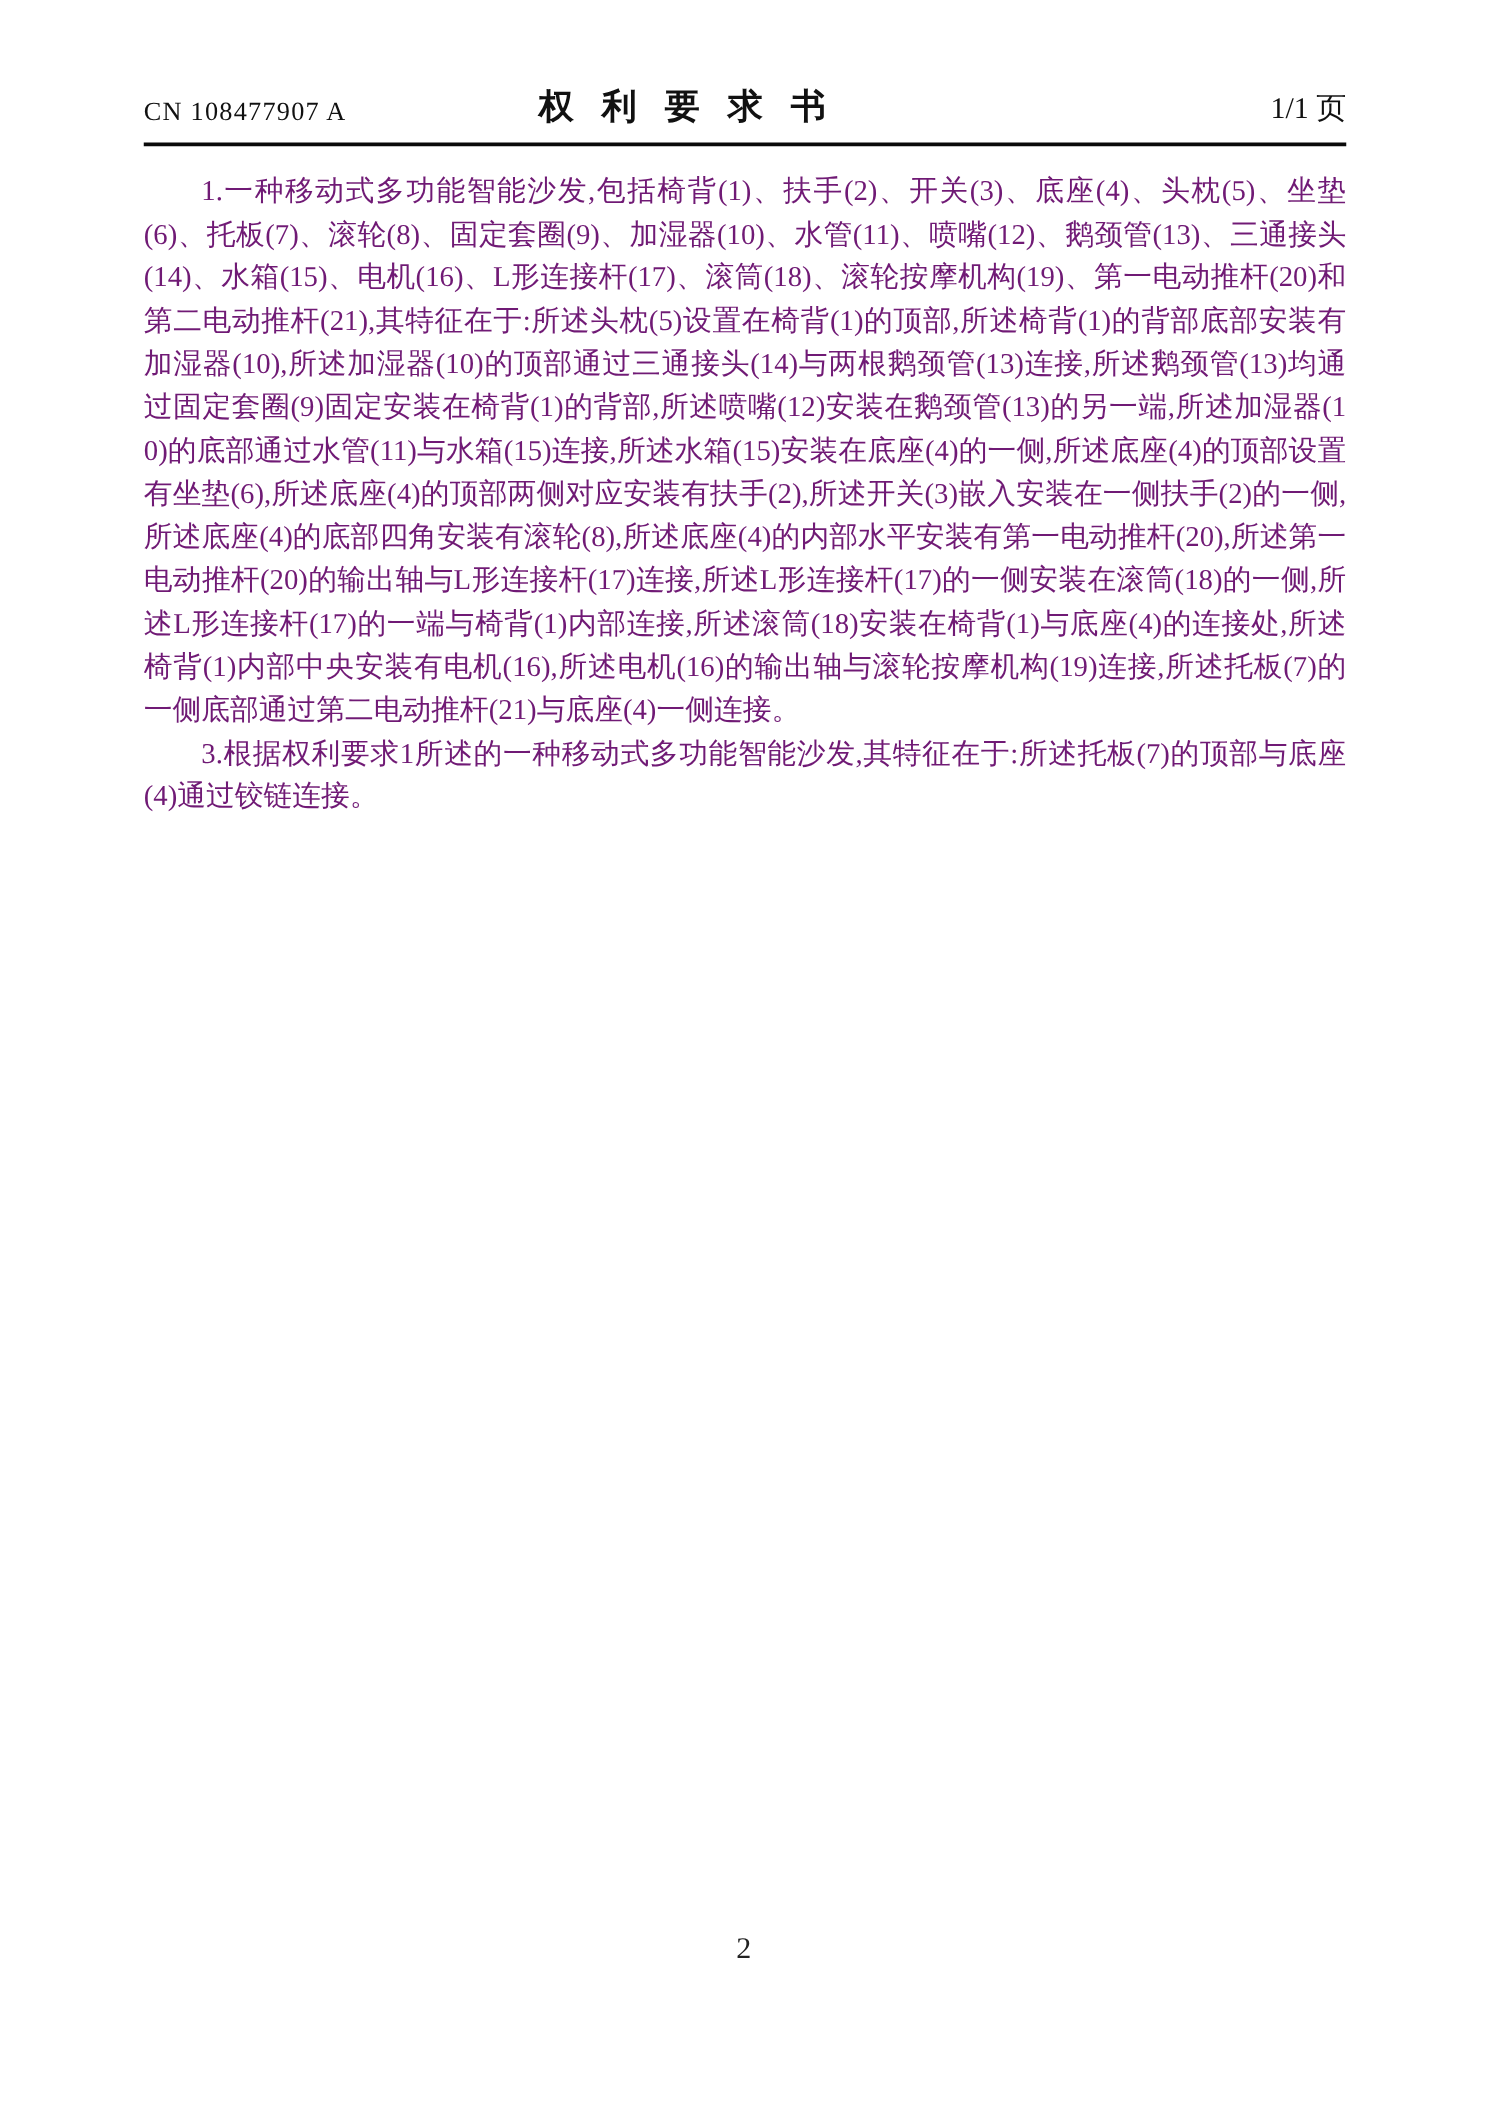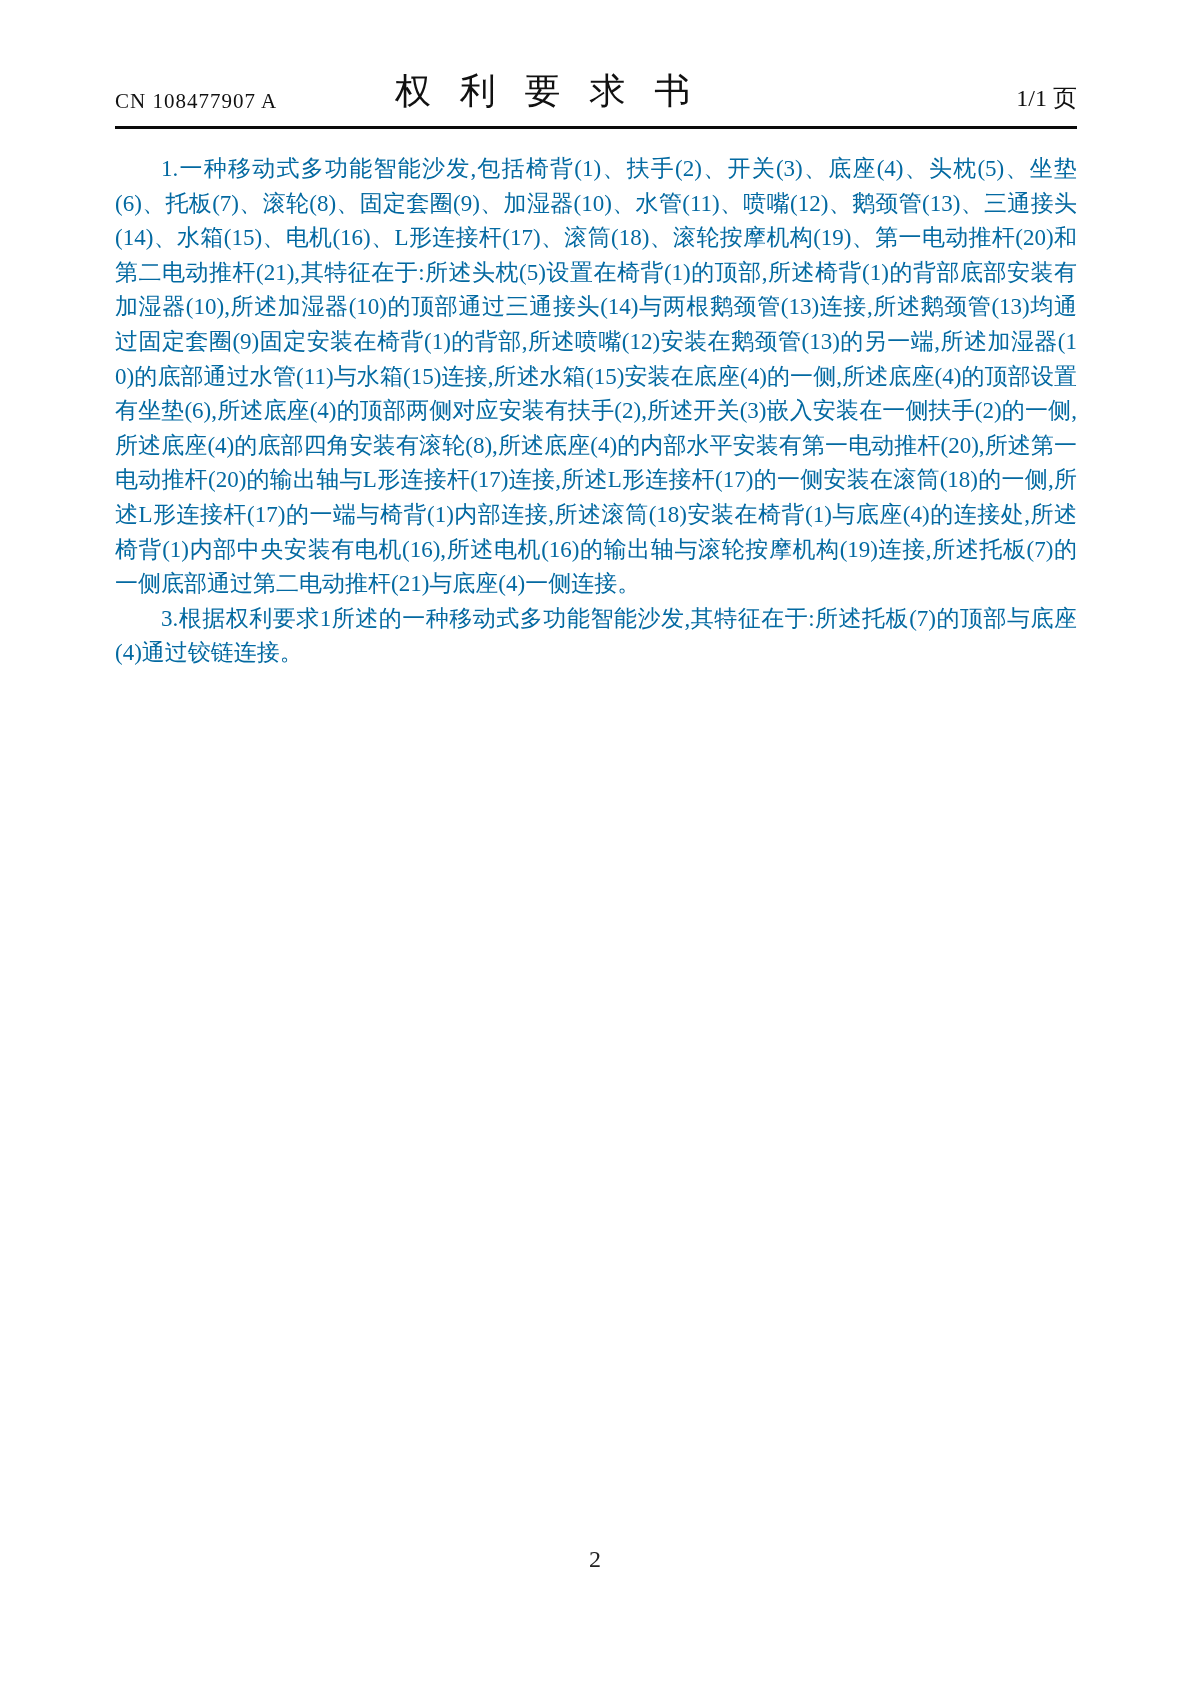--- a/index.html
+++ b/index.html
@@ -11,63 +11,62 @@
     position: relative;
     width: 1190px;
     height: 1684px;
     background: #ffffff;
     color: #111111;
     font-family: "Liberation Serif", "DejaVu Serif", serif;
     overflow: hidden;
   }
   .header {
     position: absolute;
-    top: 80px;
+    top: 68px;
     left: 115px;
     width: 962px;
     height: 46px;
     border-bottom: 3px solid #0a0a0a;
   }
   .doc-num {
     position: absolute;
     left: 0;
     bottom: 12px;
     font-size: 21px;
     letter-spacing: 1px;
     white-space: nowrap;
   }
   .doc-title {
     position: absolute;
     left: 0;
     right: 78px;
     bottom: 10px;
     text-align: center;
-    font-size: 36px;
-    font-weight: normal;
+    font-size: 28px;
+    font-weight: bold;
     letter-spacing: 0.8em;
     white-space: nowrap;
     font-family: "Liberation Sans", "DejaVu Sans", sans-serif;
   }
   .page-info {
     position: absolute;
     right: 0;
     bottom: 12px;
     font-size: 24px;
     white-space: nowrap;
   }
   .claims {
     position: absolute;
     top: 136px;
     left: 115px;
     width: 962px;
     font-size: 23px;
     line-height: 34.6px;
     text-align: justify;
-    color: #0369a1;
-    margin-top: 16px;
+    color: #701a75;
   }
   .claim {
     margin: 0;
     text-indent: 2em;
     word-break: break-all;
   }
   .footer {
     position: absolute;
     top: 1546px;
     left: 0;

